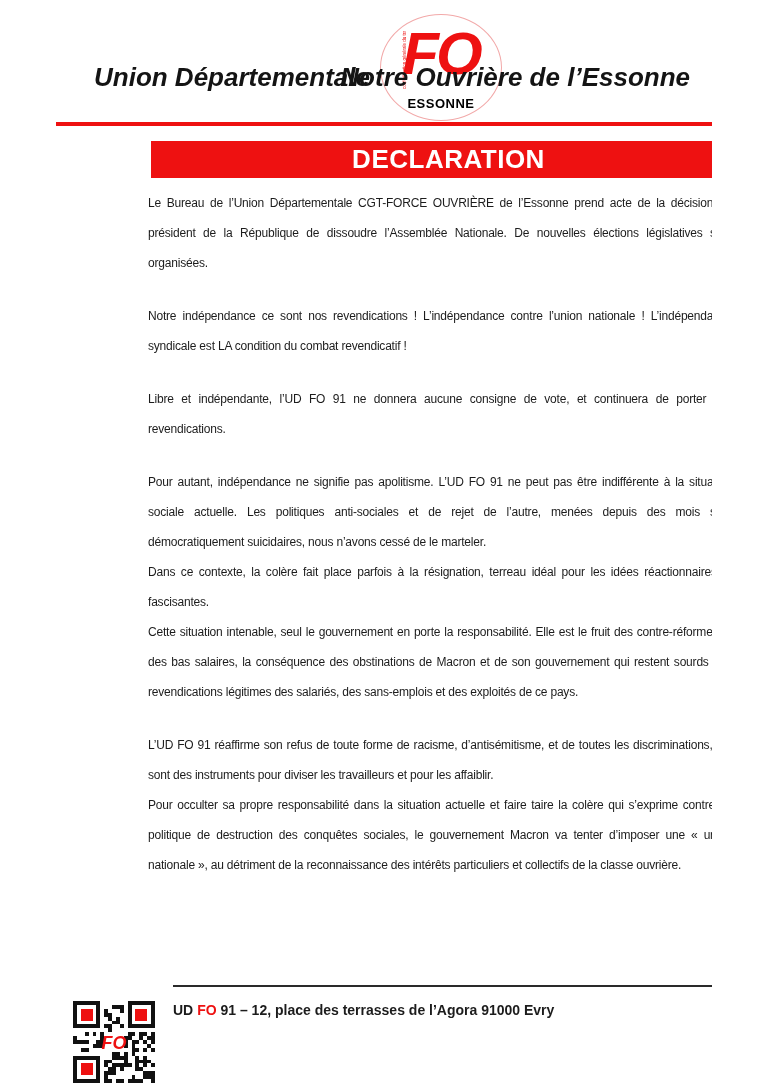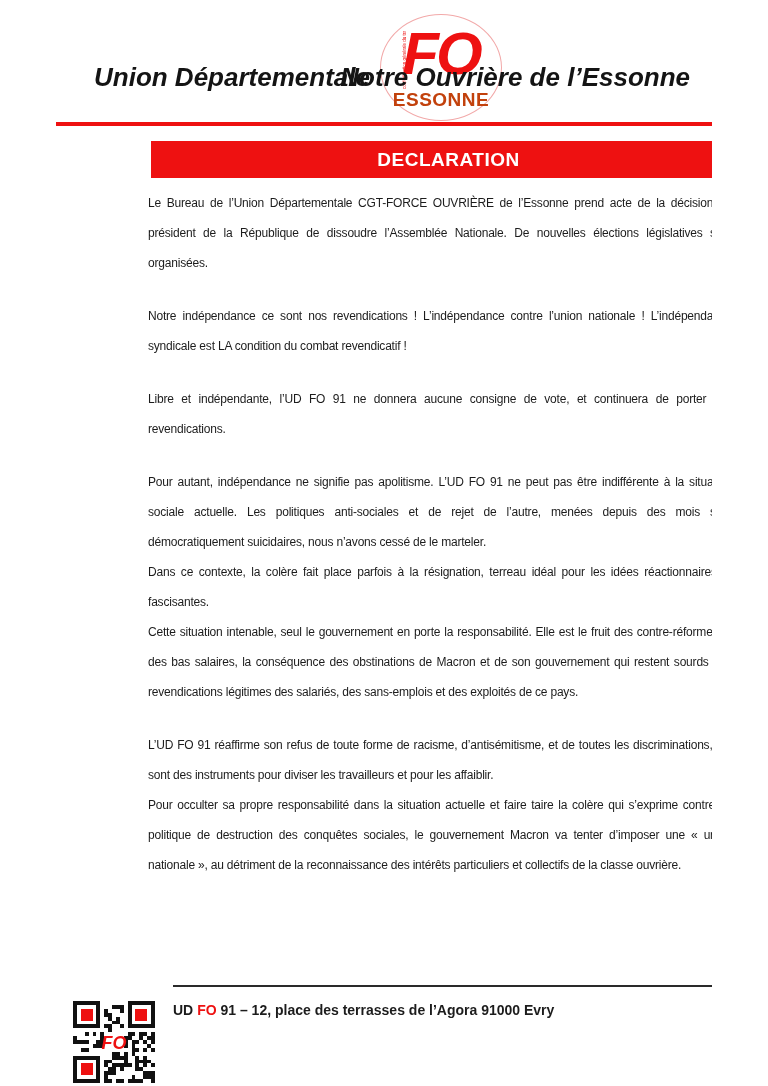--- a/index.html
+++ b/index.html
@@ -50,23 +50,23 @@
     letter-spacing: -3px;
     color: #ee1111;
     line-height: 62px;
   }
   .logo-region {
     position: absolute;
     bottom: 9px;
     left: 0;
     width: 100%;
     text-align: center;
-    font-size: 19px;
-    font-weight: bold;
-    color: #c2410c;
+    font-size: 13px;
+    font-weight: bold;
+    color: #000000;
     letter-spacing: 0.5px;
   }
   .logo-side {
     position: absolute;
     left: 21px;
     top: 16px;
     height: 58px;
     font-size: 4.5px;
     color: #ee1111;
     writing-mode: vertical-rl;
@@ -92,21 +92,21 @@
     width: 595px;
     height: 37px;
     background: #ee1111;
     display: flex;
     align-items: center;
     justify-content: center;
   }
   .banner-title {
     color: #ffffff;
     font-weight: bold;
-    font-size: 19px;
+    font-size: 26px;
     letter-spacing: 0.5px;
   }
 
   
   .body-text {
     position: absolute;
     left: 92px;
     top: 180px;
     width: 584px;
   }

